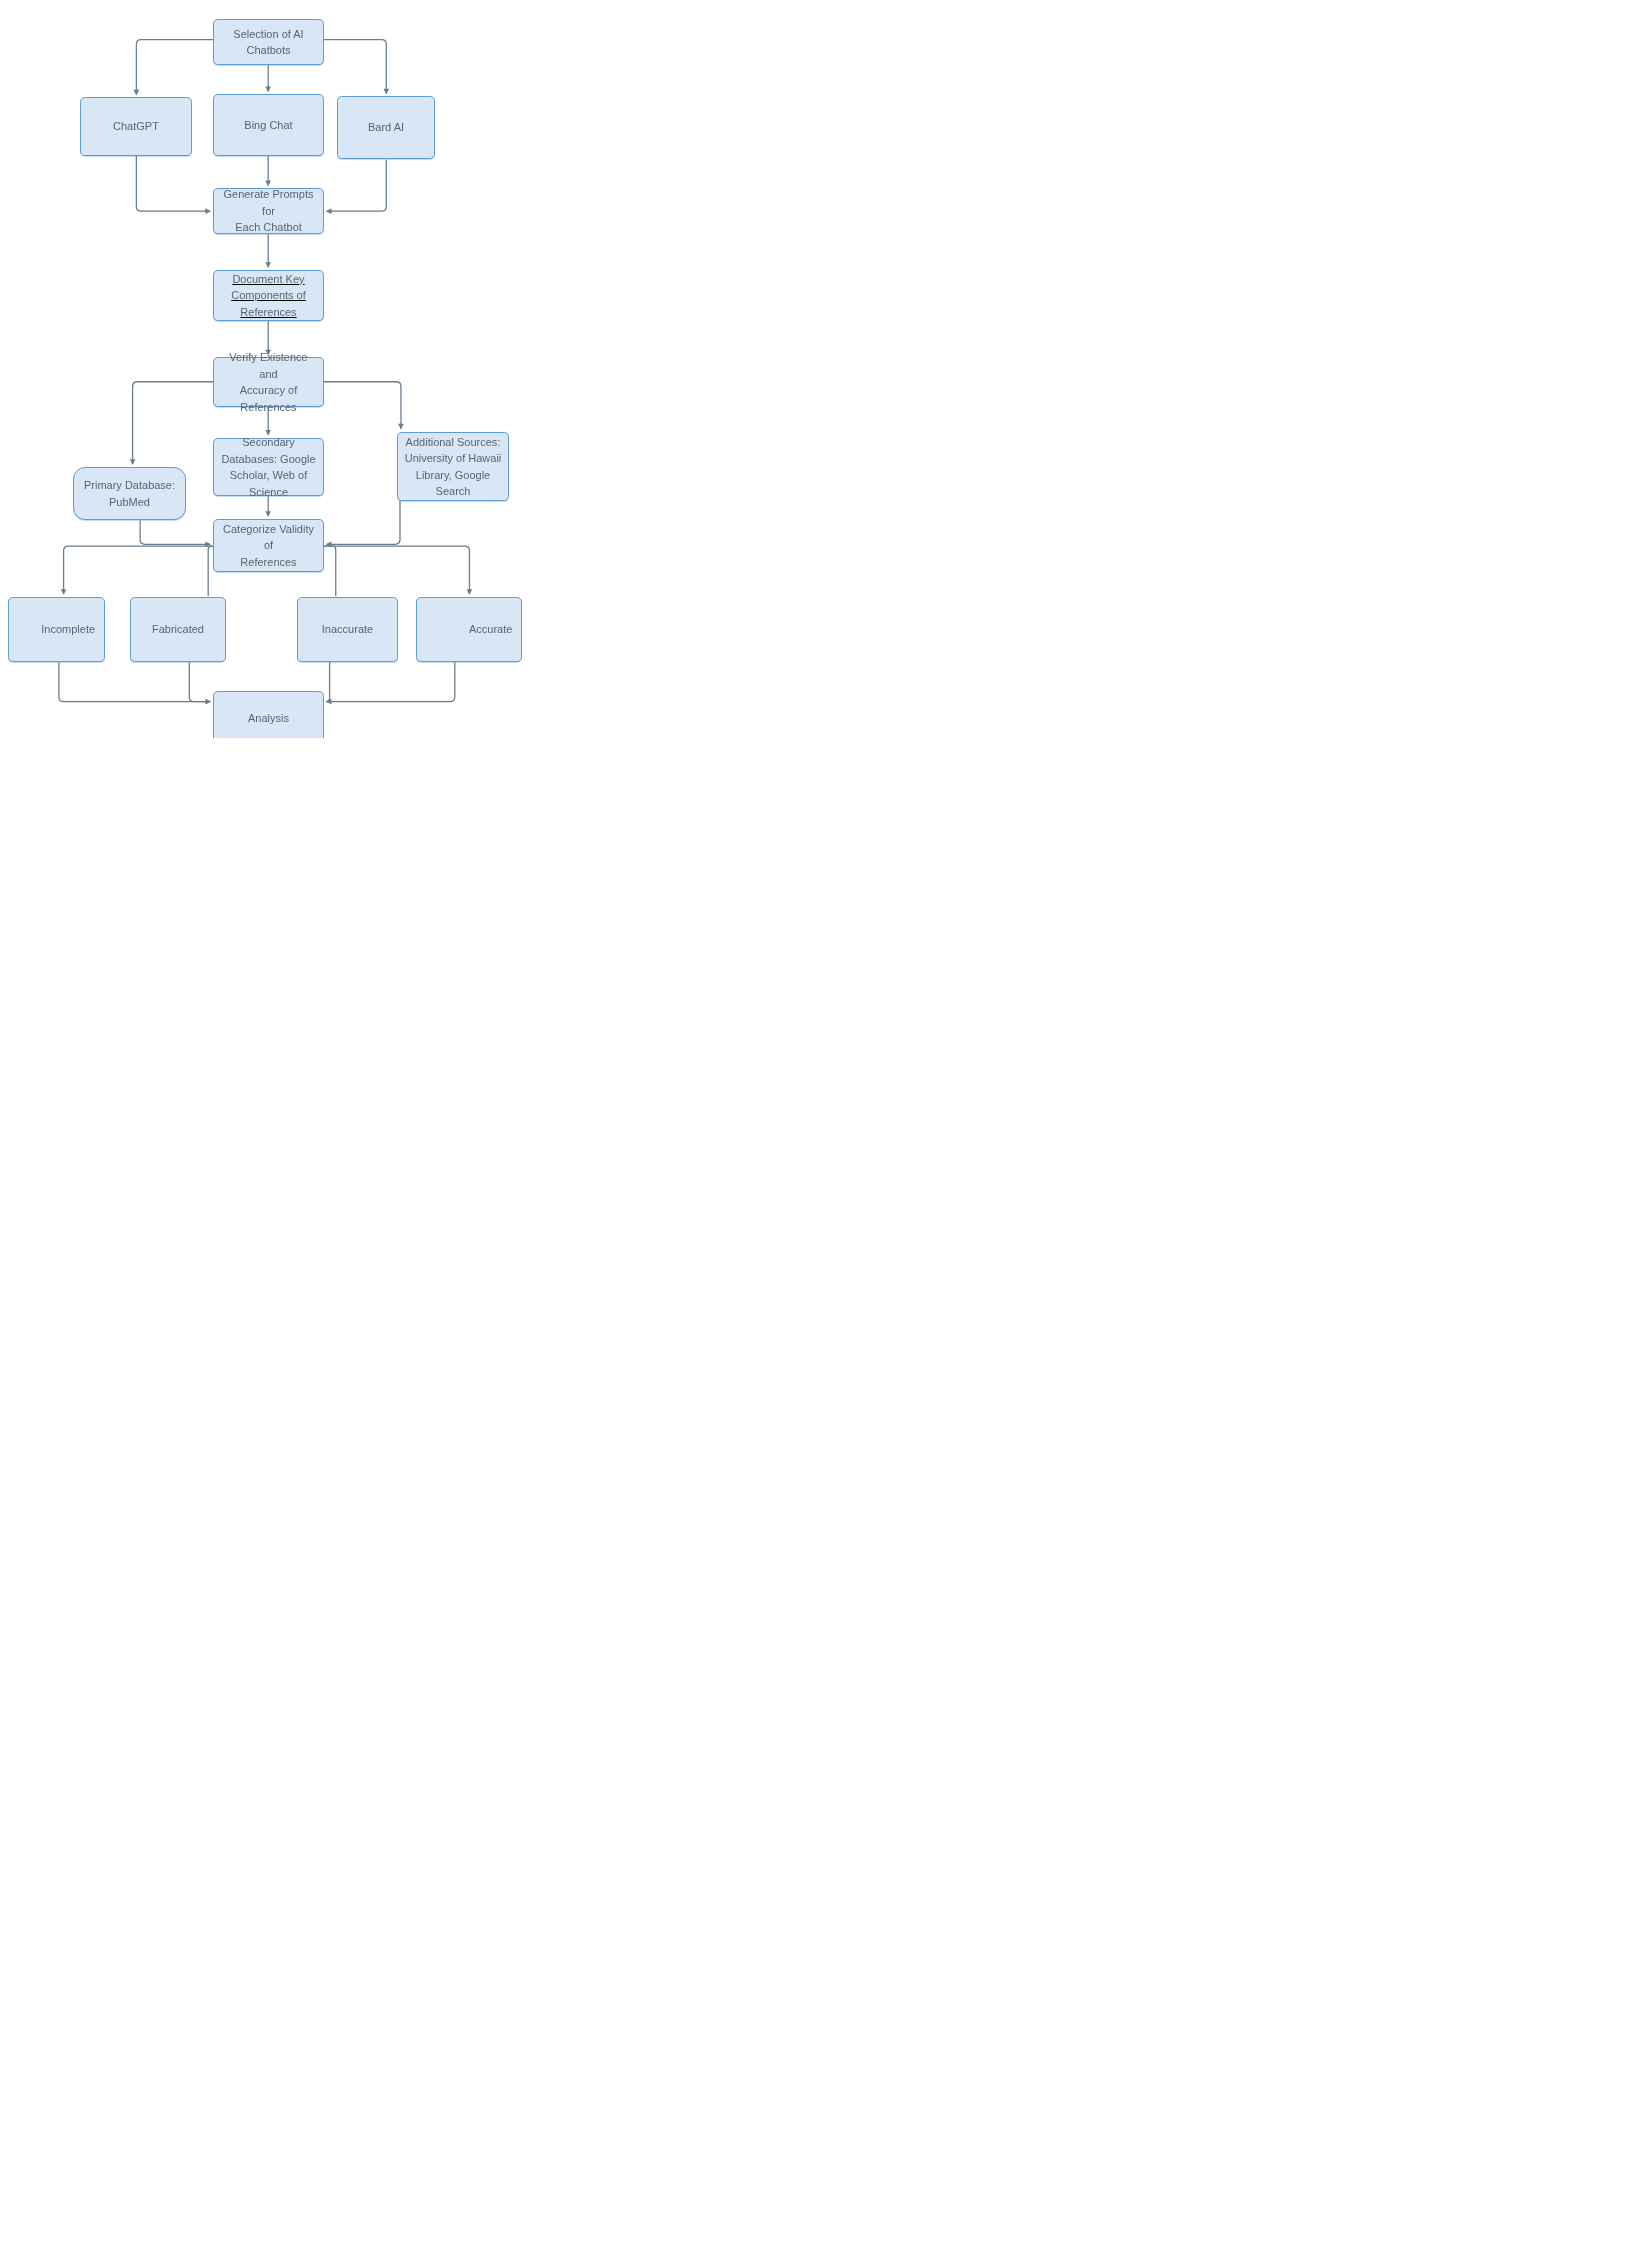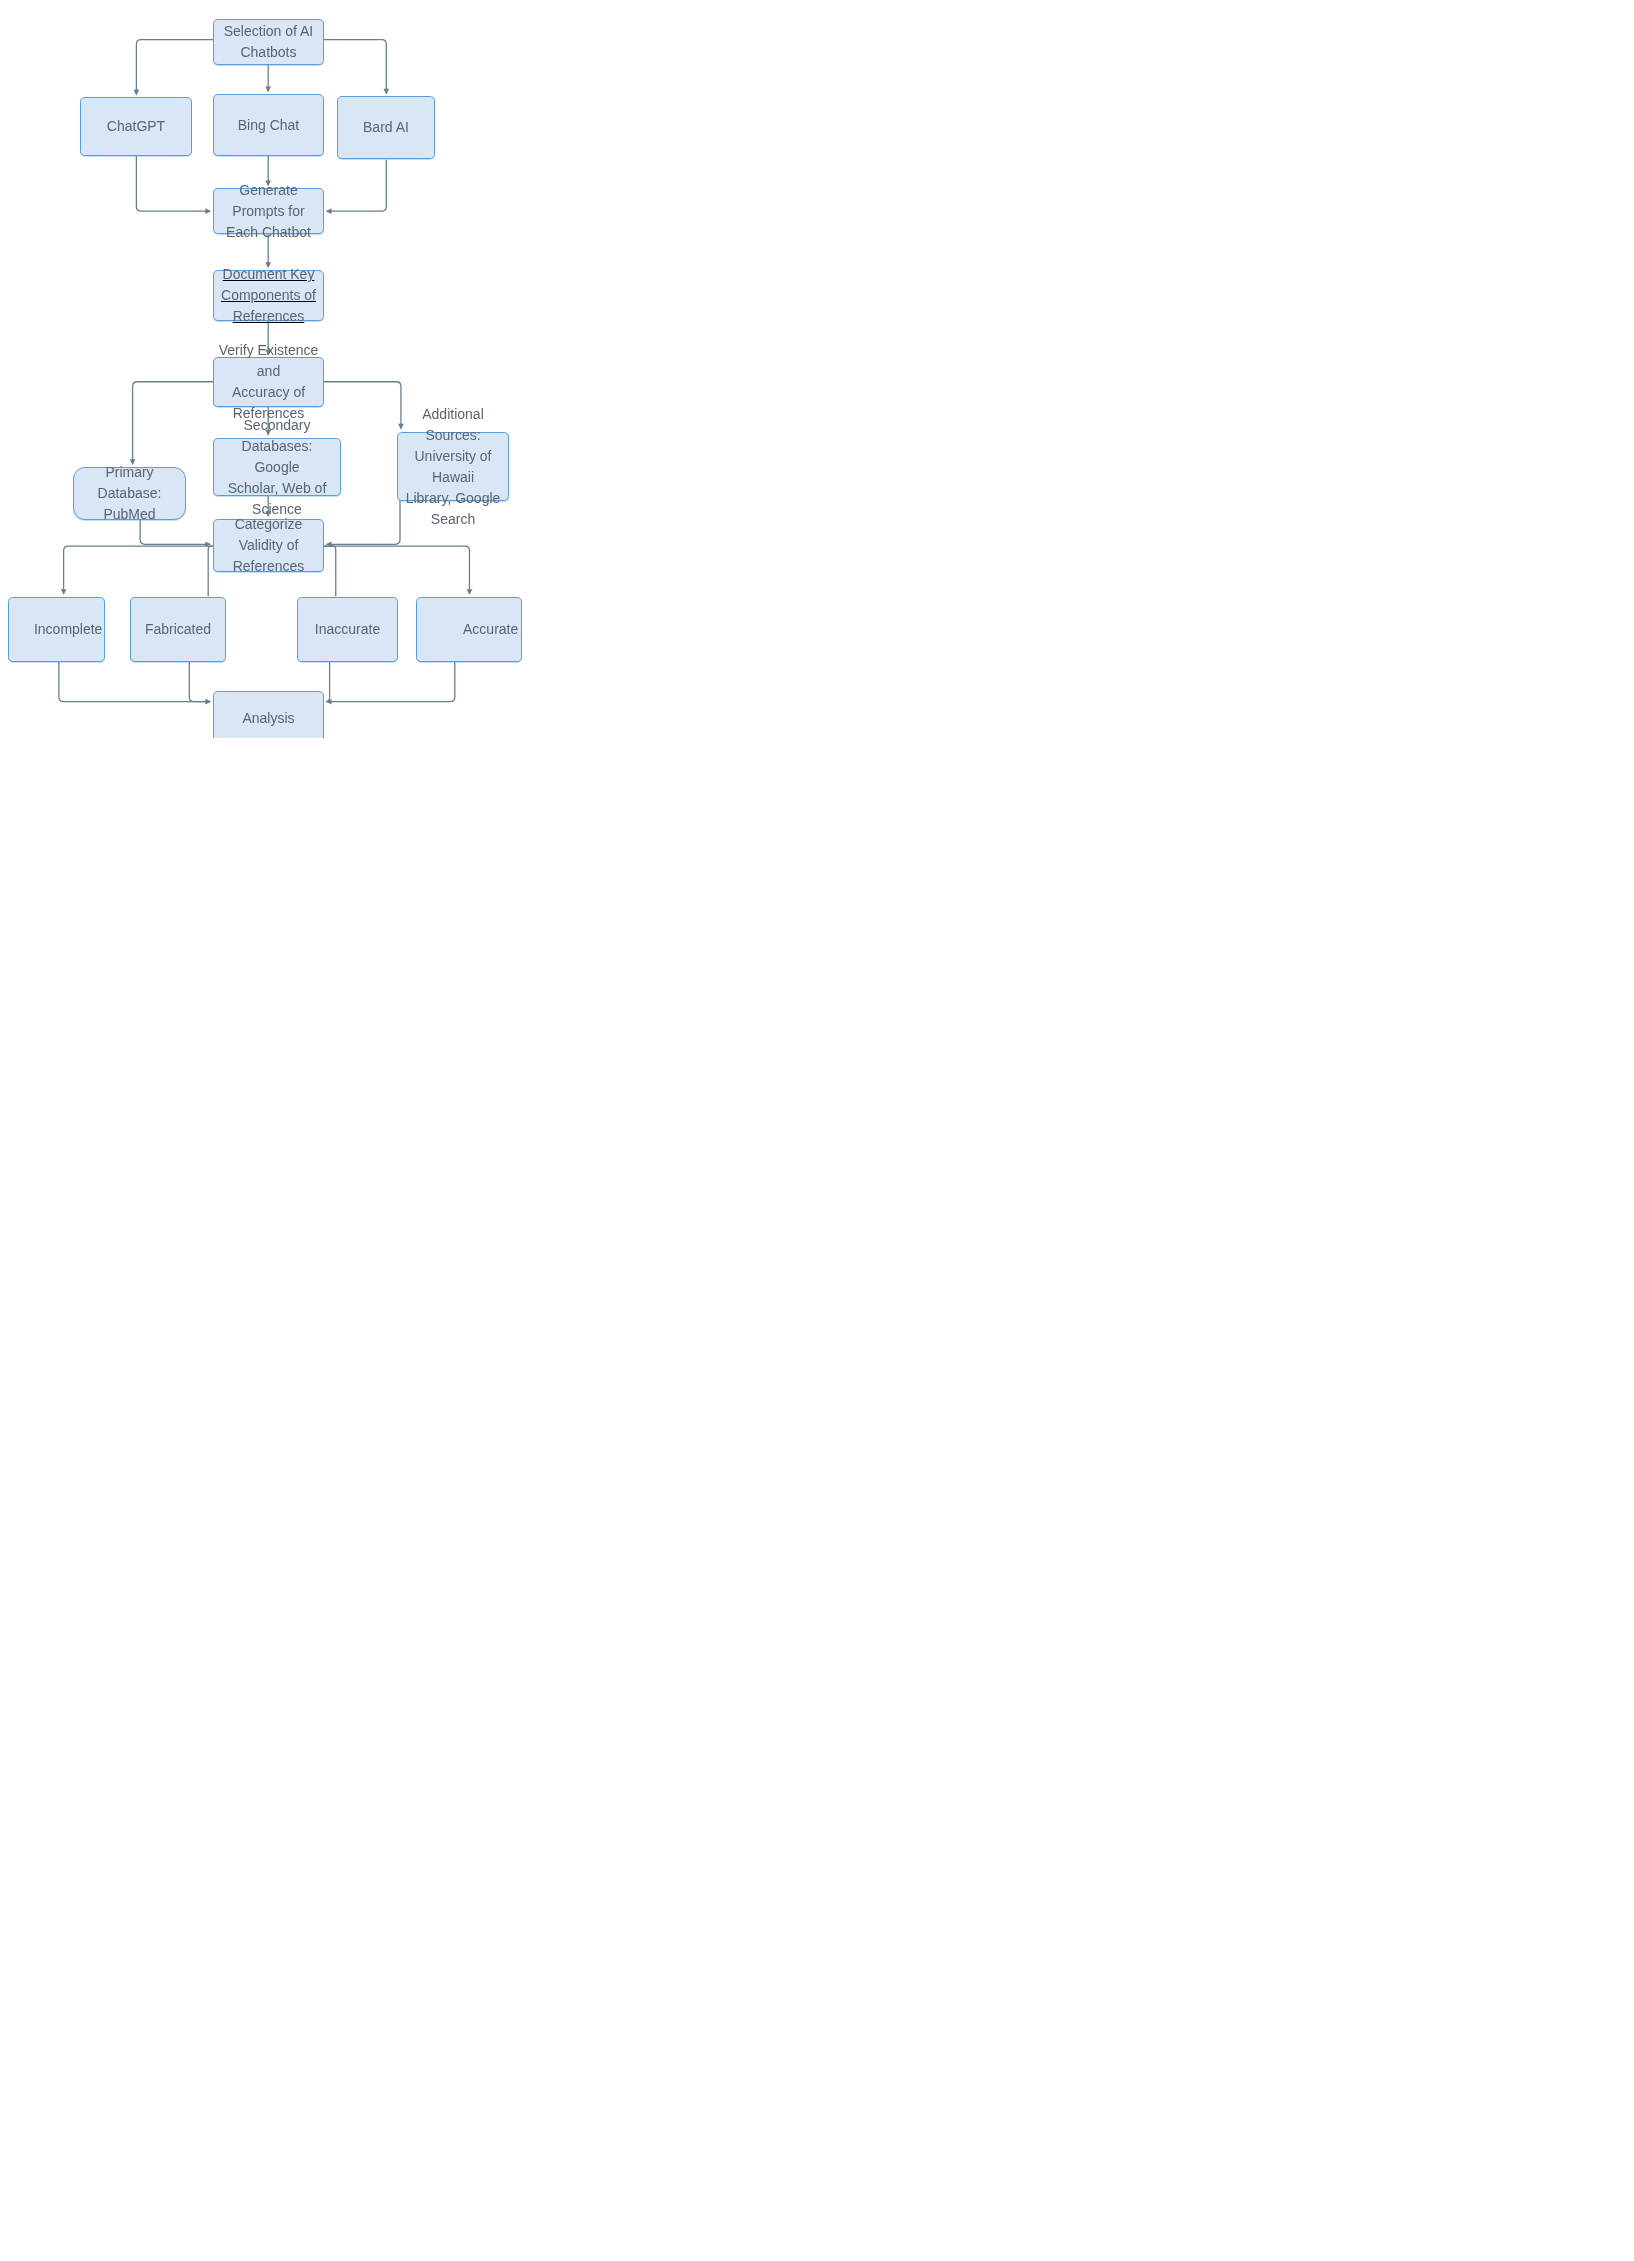--- a/index.html
+++ b/index.html
@@ -20,35 +20,35 @@
     border:1.2px solid #5b9dd8;
     border-radius:4.7px;
     display:flex;
     align-items:center;
     justify-content:center;
     padding:1.9px 4.7px;
     box-shadow:0 0.9px 0 rgba(91,157,216,0.35);
   }
   .node .label{
     color:#5a6470;
-    font-size:14px;
+    font-size:11px;
     line-height:1.5;
     text-align:center;
     white-space:pre-line;
   }
   
   .n-selection  {left:213px;top:19px;  width:111px;height:46px;}
   .n-chatgpt    {left:80px;top:97px; width:112px;height:59px;}
   .n-bing       {left:213px;top:94px; width:111px;height:62px;}
   .n-bard       {left:337px;top:96px; width:98px;height:63px;}
   .n-generate   {left:213px;top:188px; width:111px;height:46px;}
   .n-document   {left:213px;top:270px; width:111px;height:51px;text-decoration:underline;}
   .n-verify     {left:213px;top:357px; width:111px;height:50px;}
   .n-primary    {left:73px;top:467px; width:113px;height:53px;border-radius:12px;}
-  .n-secondary  {left:213px;top:438px; width:128px;height:58px;align-items:center;}
+  .n-secondary  {left:213px;top:438px; width:111px;height:58px;align-items:center;}
   .n-additional {left:361px;top:432px; width:112px;height:69px;margin-left:36px;}
   .n-categorize {left:213px;top:519px;width:111px;height:53px;}
   .n-incomplete {left:8px; top:597px;width:97px;height:65px;padding-left:28px;}
   .n-fabricated {left:130px;top:597px;width:96px;height:65px;}
   .n-inaccurate {left:297px;top:597px;width:101px;height:65px;}
   .n-accurate   {left:416px;top:597px;width:106px;height:65px;padding-left:48px;}
   .n-analysis   {left:213px;top:691px;width:111px;height:55px;}
 </style>
 </head>
 <body>

